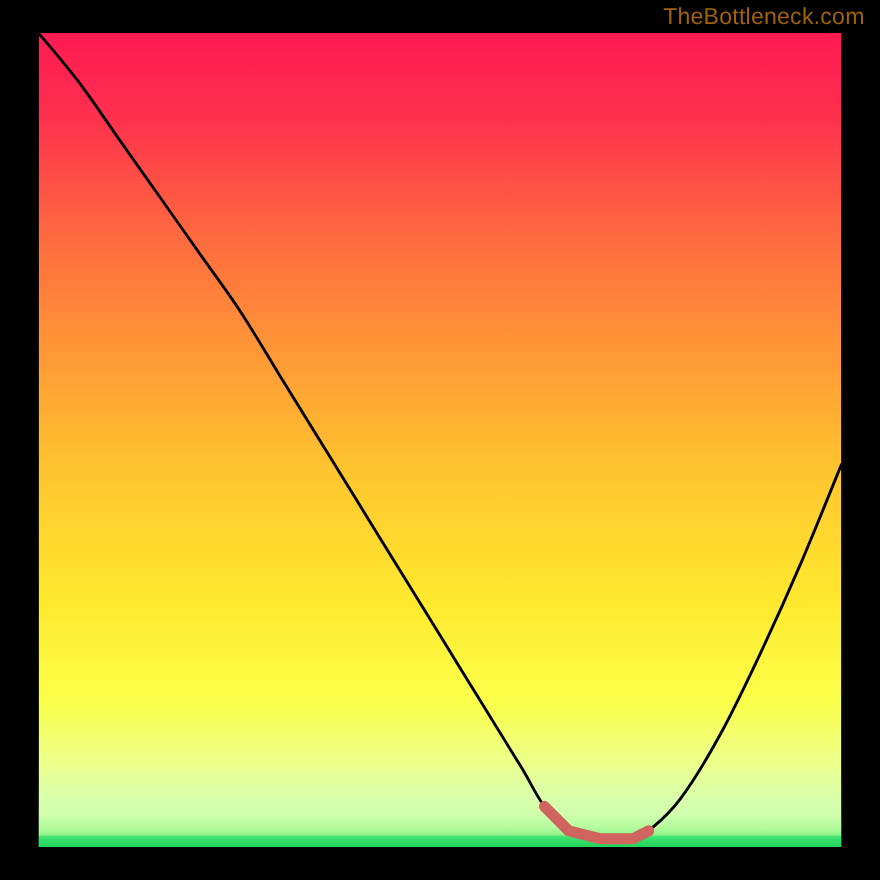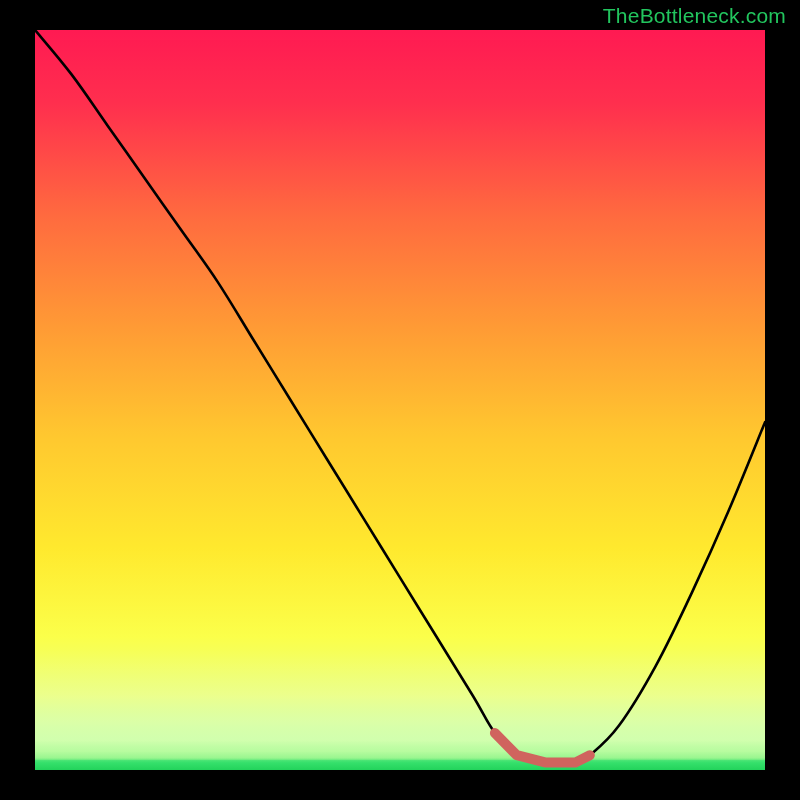--- a/index.html
+++ b/index.html
@@ -14,21 +14,21 @@
   .frame {
     position: relative;
     width: 800px;
     height: 800px;
     background: #000;
   }
   .watermark {
     position: absolute;
     top: 4px;
     right: 14px;
-    color: #22c55e;
+    color: #a16207;
     font-size: 21px;
     font-weight: 500;
     letter-spacing: 0.2px;
     z-index: 10;
   }
   .plot-area {
     position: absolute;
     left: 35px;
     top: 30px;
     width: 730px;

